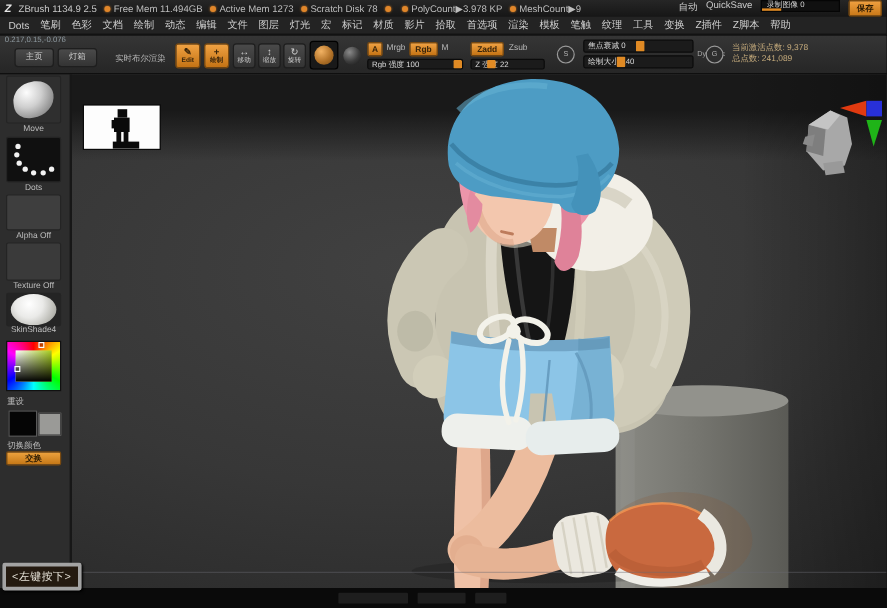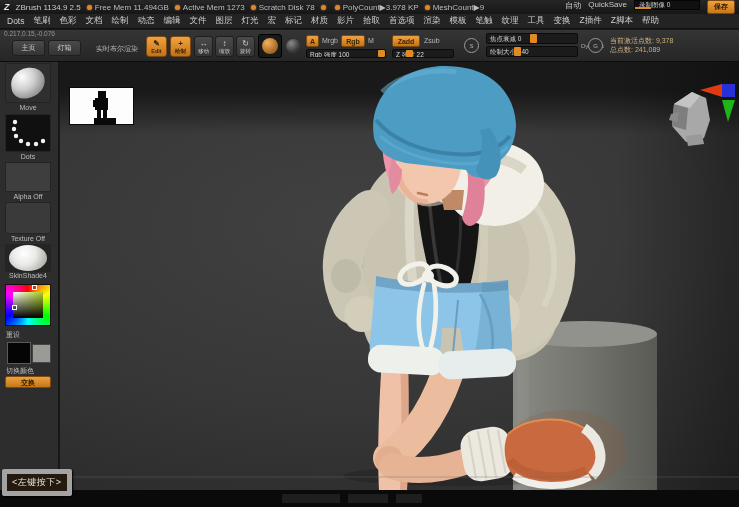--- a/index.html
+++ b/index.html
@@ -78,21 +78,21 @@
 
   
   .canvas { position:absolute; left:60px; top:62px; width:679px; height:428px;
     background:
       linear-gradient(90deg, rgba(0,0,0,0) 82%, rgba(0,0,0,.28) 99%),
       linear-gradient(180deg, #191919 0px, #191919 30px, rgba(25,25,25,0) 72px),
       radial-gradient(115% 95% at 42% 38%, #414141 0%, #373737 45%, #2c2c2c 75%, #232323 100%); }
   .canvas svg { position:absolute; left:0; top:0; }
   .thumb { position:absolute; left:10px; top:26px; width:63px; height:36px; background:#fdfdfd;
     box-shadow:0 0 0 1px #0a0a0a; }
-  .keyhint { position:absolute; left:2px; top:469px; background:#241a10; border:5px solid #a3a3a3;
+  .keyhint { position:absolute; left:2px; top:469px; background:#241a10; border:3px solid #a3a3a3;
     border-radius:2px; color:#e8e4da; font-size:9px; padding:2px 5px; box-shadow:1px 1px 2px #000;
     z-index:5; letter-spacing:.5px; }
 
   .bottomtray { position:absolute; left:0; top:490px; width:739px; height:17px; background:#0a0a0a; }
   .bt-seg { position:absolute; top:4px; height:9px; background:#1e1e1e; border-radius:1px; }
 </style>
 </head>
 <body>
 
 <div id="app">

